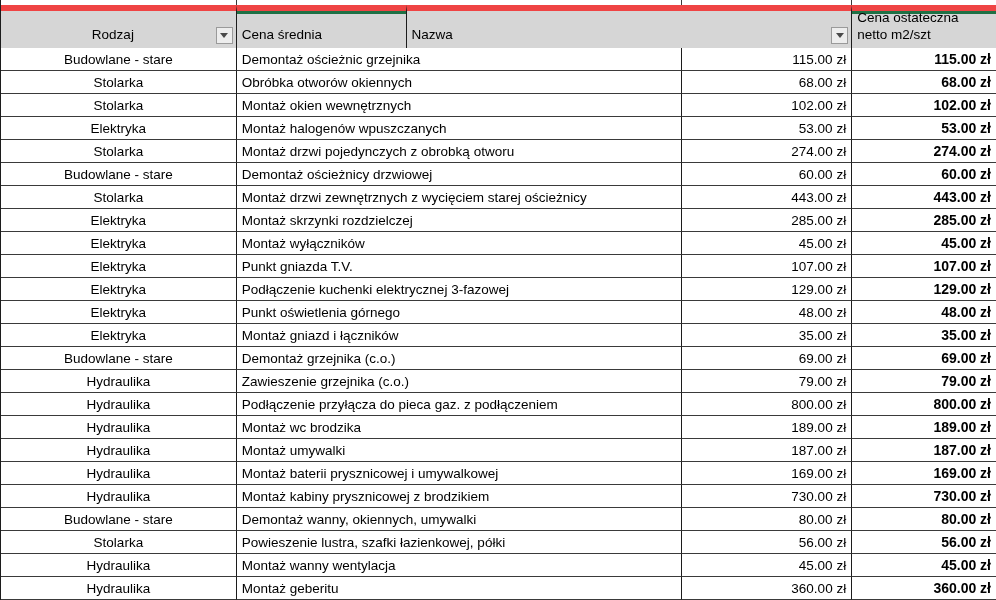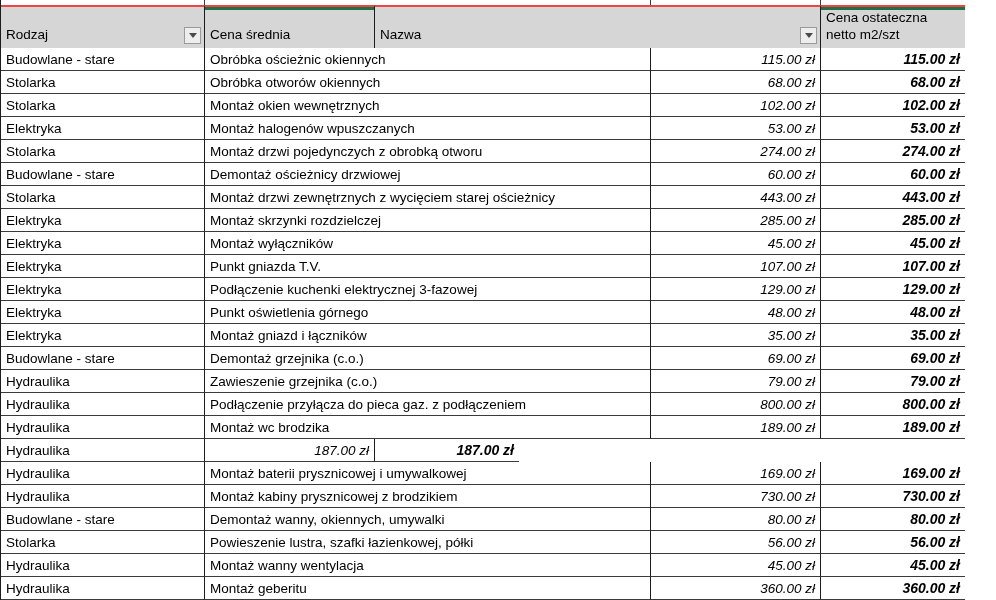--- a/index.html
+++ b/index.html
@@ -24,32 +24,32 @@
     position:relative;
   }
   
   .top-sliver{height:5px;display:flex;background:#fff;}
   .top-sliver .tcell{height:100%;}
   .top-sliver .tcell:nth-child(-n+3){border-right:1px solid var(--row-line);}
 
   .header-row{height:43px;display:flex;}
   .hcell{
     background:var(--header-bg);
-    border-top:2px solid #ef4444;
+    border-top:6px solid #ef4444;
     border-right:1px solid var(--grid-dark);
     display:flex;
     align-items:flex-end;
     padding:2px 16px 4px 5px;
     position:relative;
     line-height:1.25;
   }
   .hcell.selected-top{box-shadow:inset 0 3px 0 0 var(--green);}
   .hcell:last-child{border-right:none;}
 
-  .col-a{width:204px;}
+  .col-a{width:236px;justify-content:center;}
   .col-b{width:446px;}
   .col-c{width:170px;}
   .col-d{width:144px;}
 
   .filter-btn{
     position:absolute;
     right:3px;bottom:4px;
     width:17px;height:17px;
     background:var(--btn-bg);
     border:1px solid var(--btn-border);
@@ -68,21 +68,21 @@
   .cell{
     border-right:1px solid var(--grid-dark);
     border-bottom:1px solid var(--row-line);
     display:flex;
     align-items:flex-end;
     padding:0 5px 3px 5px;
     white-space:nowrap;
     overflow:hidden;
   }
   .cell:last-child{border-right:none;}
-  .cell.num{justify-content:flex-end;font-style:italic;}
+  .cell.num{justify-content:flex-end;}
   .cell.final{font-weight:bold;font-size:14px;}
 </style>
 </head>
 <body>
 
 <div class="sheet">
 
   <div class="top-sliver">
     <div class="tcell col-a"></div>
     <div class="tcell col-b"></div>
@@ -107,21 +107,21 @@
       </span>
     </div>
     <div class="hcell col-d selected-top">
       <span>Cena ostateczna netto m2/szt</span>
     </div>
   </div>
 
   <div class="rows">
     <div class="row">
       <div class="cell col-a">Budowlane - stare</div>
-      <div class="cell col-b">Obróbka ościeżnic okiennych</div>
+      <div class="cell col-b">Demontaż ościeżnic grzejnika</div>
       <div class="cell col-c num">115.00 zł</div>
       <div class="cell col-d num final">115.00 zł</div>
     </div>
 
     <div class="row">
       <div class="cell col-a">Stolarka</div>
       <div class="cell col-b">Obróbka otworów okiennych</div>
       <div class="cell col-c num">68.00 zł</div>
       <div class="cell col-d num final">68.00 zł</div>
     </div>
@@ -226,20 +226,21 @@
 
     <div class="row">
       <div class="cell col-a">Hydraulika</div>
       <div class="cell col-b">Montaż wc brodzika</div>
       <div class="cell col-c num">189.00 zł</div>
       <div class="cell col-d num final">189.00 zł</div>
     </div>
 
     <div class="row">
       <div class="cell col-a">Hydraulika</div>
+      <div class="cell col-b">Montaż umywalki</div>
       <div class="cell col-c num">187.00 zł</div>
       <div class="cell col-d num final">187.00 zł</div>
     </div>
 
     <div class="row">
       <div class="cell col-a">Hydraulika</div>
       <div class="cell col-b">Montaż baterii prysznicowej i umywalkowej</div>
       <div class="cell col-c num">169.00 zł</div>
       <div class="cell col-d num final">169.00 zł</div>
     </div>

